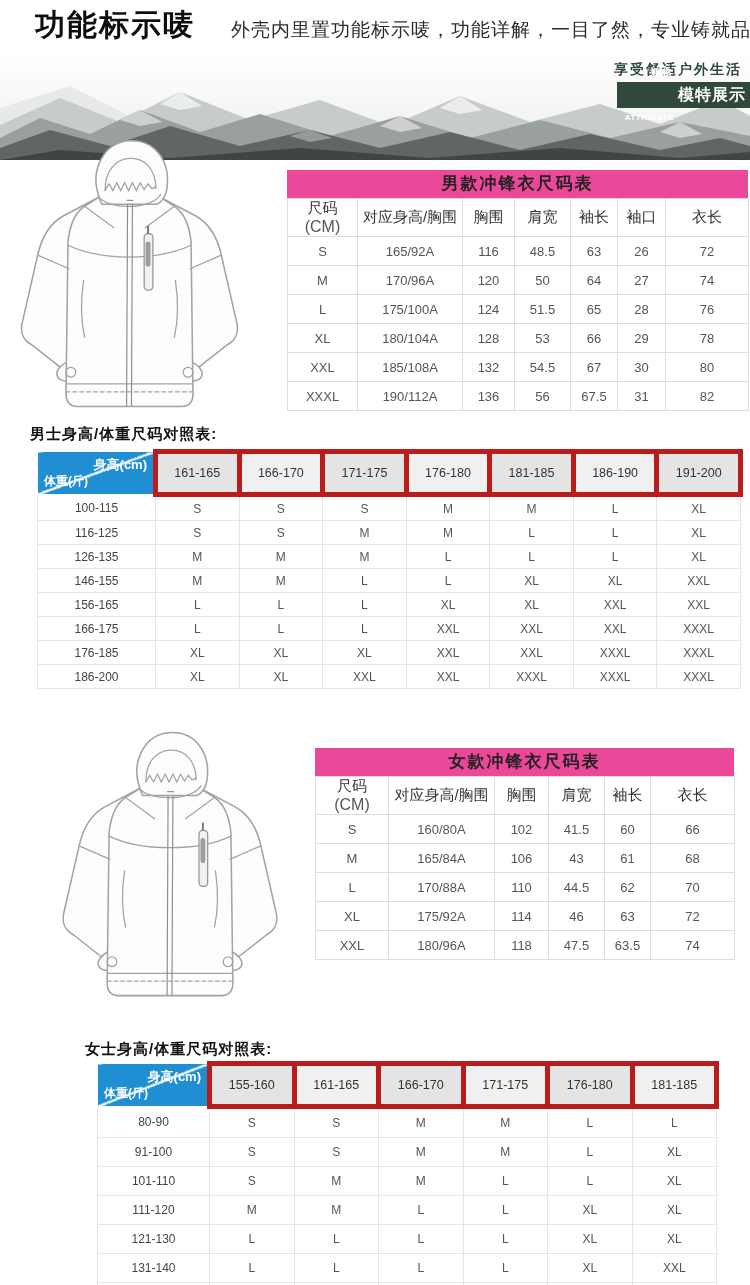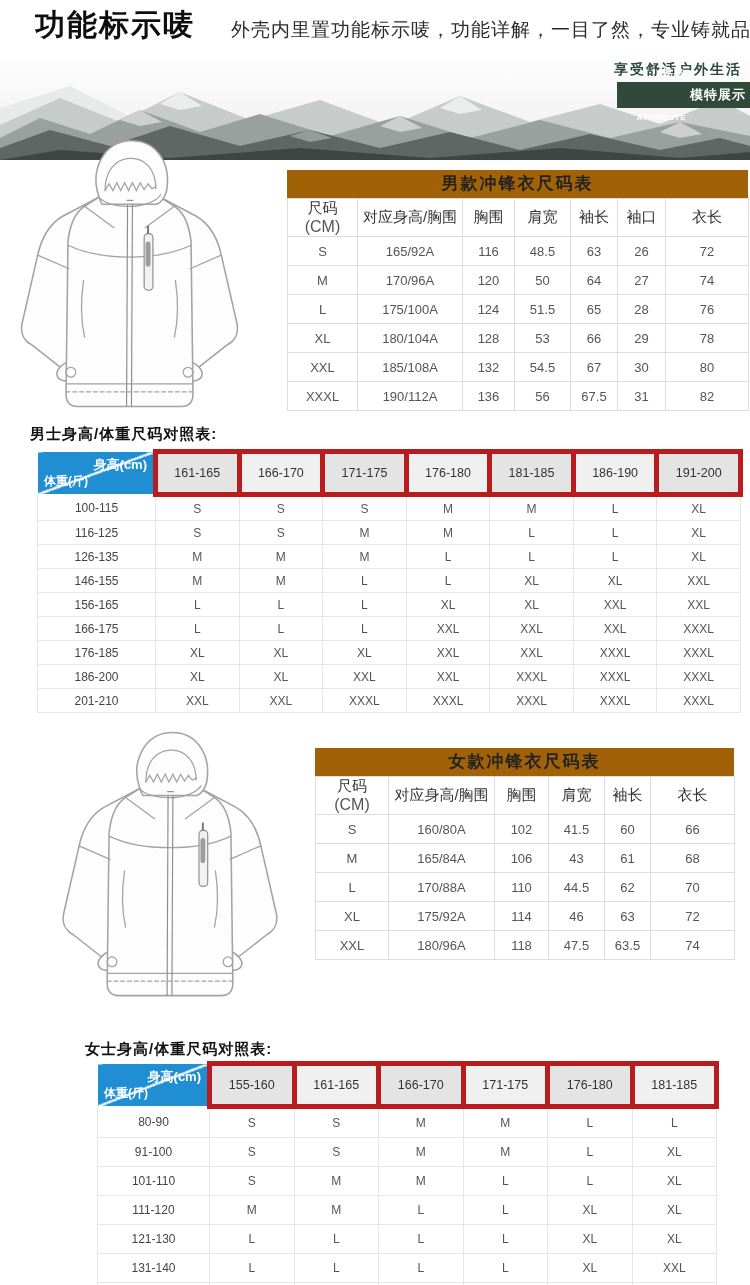--- a/index.html
+++ b/index.html
@@ -11,33 +11,33 @@
   .tagline{position:absolute;left:231px;top:17px;font-size:19px;color:#2b2b2b;letter-spacing:1px;white-space:nowrap;}
 
   
   .banner{position:absolute;left:0;top:52px;width:750px;height:108px;background:linear-gradient(#ffffff,#f4f5f4 55%,#e9ebea);}
   .banner svg.mountains{position:absolute;left:0;bottom:0;width:750px;height:80px;display:block;}
   .slogan{position:absolute;right:8px;top:9px;font-size:14px;font-weight:bold;color:#2e4a39;letter-spacing:2px;}
   .green-bar{position:absolute;left:617px;top:30px;width:133px;height:26px;background:#31493b;color:#fff;display:flex;align-items:center;justify-content:flex-end;padding-right:4px;box-sizing:border-box;}
   .bar-small{display:flex;flex-direction:column;align-items:flex-end;line-height:1;margin-right:4px;font-weight:bold;gap:36px;}
   .bar-small .cn{font-size:10px;letter-spacing:2px;}
   .bar-small .en{font-size:8px;letter-spacing:.5px;}
-  .bar-big{font-size:13px;font-weight:bold;letter-spacing:1px;white-space:nowrap;}
+  .bar-big{font-size:16px;font-weight:bold;letter-spacing:1px;white-space:nowrap;}
 
   
   .jacket{position:absolute;}
   #men-jacket{left:12px;top:132px;width:235px;height:293px;}
   #women-jacket{left:22px;top:724px;width:296px;height:290px;}
   .jacket svg{width:100%;height:100%;display:block;}
 
   
   .size-wrap{position:absolute;}
   #men-size{left:287px;top:170px;width:461px;}
   #women-size{left:315px;top:748px;width:419px;}
-  .size-title{height:28px;line-height:28px;background:#a16207;text-align:center;font-size:17px;font-weight:bold;color:#222;letter-spacing:2px;}
+  .size-title{height:28px;line-height:28px;background:#ec4899;text-align:center;font-size:17px;font-weight:bold;color:#222;letter-spacing:2px;}
   .size-table{border-collapse:collapse;table-layout:fixed;width:100%;}
   .size-table th,.size-table td{border:1px solid #ddd;text-align:center;padding:0;}
   .size-table th{height:34px;font-size:15px;font-weight:400;color:#333;white-space:pre-line;}
   .size-table th .th-sub{display:block;font-size:16px;color:#555;}
   .size-table td{height:28px;font-size:13px;color:#555;}
 
   
   .section-label{position:absolute;font-size:15px;font-weight:bold;color:#111;letter-spacing:1px;}
   #men-weight-label{left:30px;top:425px;}
   #women-weight-label{left:85px;top:1040px;}
@@ -311,30 +311,20 @@
           <tr>
             <td>186-200</td>
             <td>XL</td>
             <td>XL</td>
             <td>XXL</td>
             <td>XXL</td>
             <td>XXXL</td>
             <td>XXXL</td>
             <td>XXXL</td>
           </tr>
-          <tr>
-            <td>201-210</td>
-            <td>XXL</td>
-            <td>XXL</td>
-            <td>XXXL</td>
-            <td>XXXL</td>
-            <td>XXXL</td>
-            <td>XXXL</td>
-            <td>XXXL</td>
-          </tr>
         </tbody>
     </table>
   </div>
 
   <div class="jacket" id="women-jacket">
     <svg viewBox="0 0 240 300">
       <g fill="#fdfdfd" stroke="#a3a3a3" stroke-width="1.6" stroke-linejoin="round" stroke-linecap="round">
         <path d="M90,66 L52,86 C38,94 30,108 26,126 L10,196 C8,206 12,214 20,218 L48,240 C56,246 66,244 70,236 L78,212 L66,150 Z"></path>
         <path d="M150,66 L188,86 C202,94 210,108 214,126 L230,196 C232,206 228,214 220,218 L192,240 C184,246 174,244 170,236 L162,212 L174,150 Z"></path>
         <ellipse cx="62" cy="244" rx="17" ry="10" transform="rotate(-20 62 244)"></ellipse>

